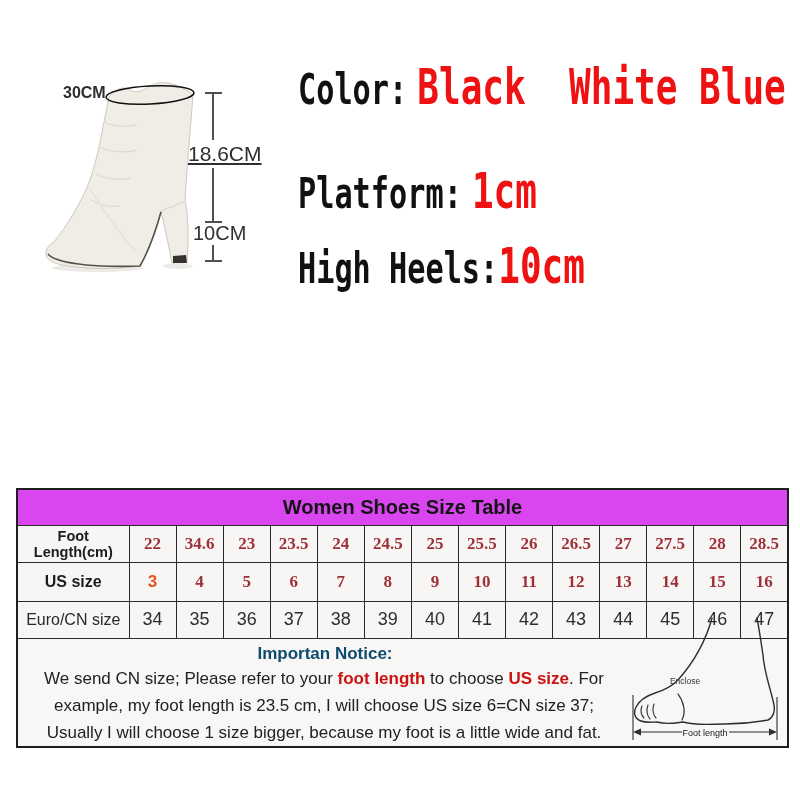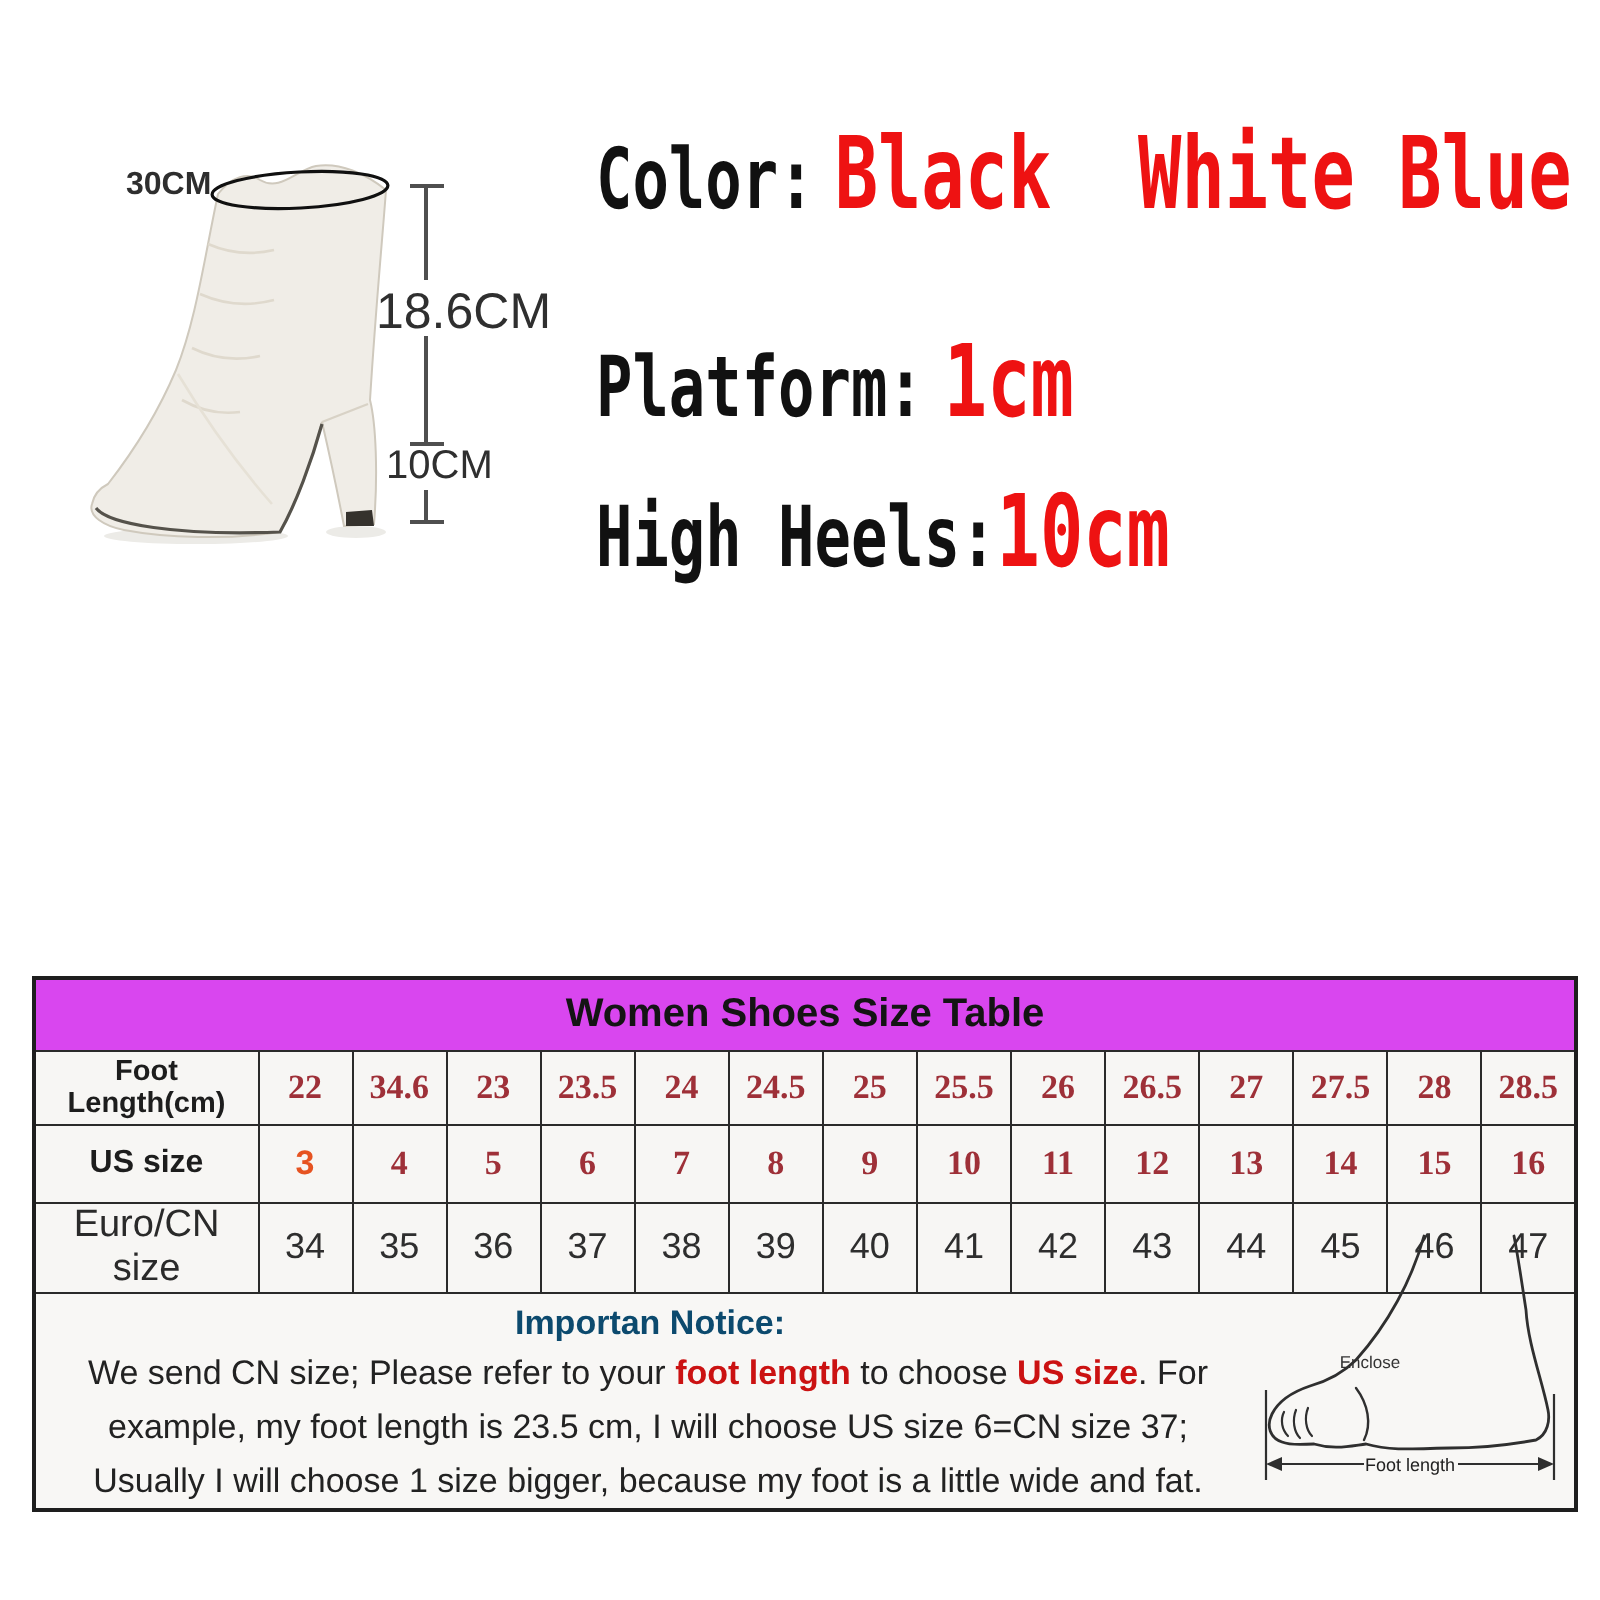--- a/index.html
+++ b/index.html
@@ -4,21 +4,21 @@
 <style>
   html,body{margin:0;padding:0;}
   body{
     width:800px;height:800px;position:relative;background:#ffffff;
     font-family:"Liberation Sans", sans-serif;color:#222;overflow:hidden;
   }
   
   .boot-svg{position:absolute;left:28px;top:52px;}
   .meas-label{position:absolute;color:#2e2e2e;font-weight:600;}
   .lbl-30{left:63px;top:84px;font-size:16px;text-align:right;}
-  .lbl-186{left:188px;top:142px;font-size:25px;font-weight:500;color:#2f2f2f;}
+  .lbl-186{left:188px;top:142px;font-size:21px;font-weight:500;color:#2f2f2f;text-decoration:underline;}
   .lbl-10{left:193px;top:222px;font-size:20px;font-weight:500;color:#2f2f2f;}
   .dim{position:absolute;background:#4f4f4f;}
   .dim-cap{width:17px;height:2px;left:205px;}
   .dim-seg{width:2px;left:212px;}
   
   .spec-line{
     position:absolute;left:298px;display:flex;align-items:baseline;
     font-family:"DejaVu Sans Mono", monospace;font-weight:700;line-height:1;
     transform:scaleX(0.72);transform-origin:left bottom;white-space:pre;
   }
@@ -35,21 +35,21 @@
   .size-table td{
     border:1px solid #2a2a2a;text-align:center;vertical-align:middle;
     padding:0;overflow:hidden;
   }
   .r-head{height:36px;}
   .r1{height:37px;} .r2{height:39px;} .r3{height:37px;}
   .r-notice{height:104px;}
   .tbl-title{background:#d946ef;font-size:20px;font-weight:700;color:#141414;}
   .lbl-foot{font-size:14.5px;font-weight:700;color:#1d1d1d;}
   .lbl-us{font-size:16px;font-weight:700;color:#1d1d1d;}
-  .lbl-euro{font-size:19px;font-weight:400;color:#2a2a2a;}
+  .lbl-euro{font-size:16px;font-weight:400;color:#2a2a2a;}
   .v-red{font-size:17px;font-weight:700;color:#9e3038;font-family:Liberation Serif, serif;}
   .v-orange{font-size:17px;font-weight:700;color:#e65321;}
   .v-black{font-size:18px;font-weight:400;color:#2e2e2e;margin-left:27px;}
   .notice-cell{vertical-align:top;text-align:left;background:#f8f7f5;}
   .notice-inner{padding:3px 8px 0 7px;width:600px;}
   .notice-title{font-size:17px;font-weight:700;color:#0c4a6e;line-height:23px;}
   .notice-text{font-size:17px;color:#222;line-height:27px;width:598px;}
   .red-strong{color:#cb1212;font-weight:700;}
   
   .foot-svg{position:absolute;left:622px;top:610px;}

